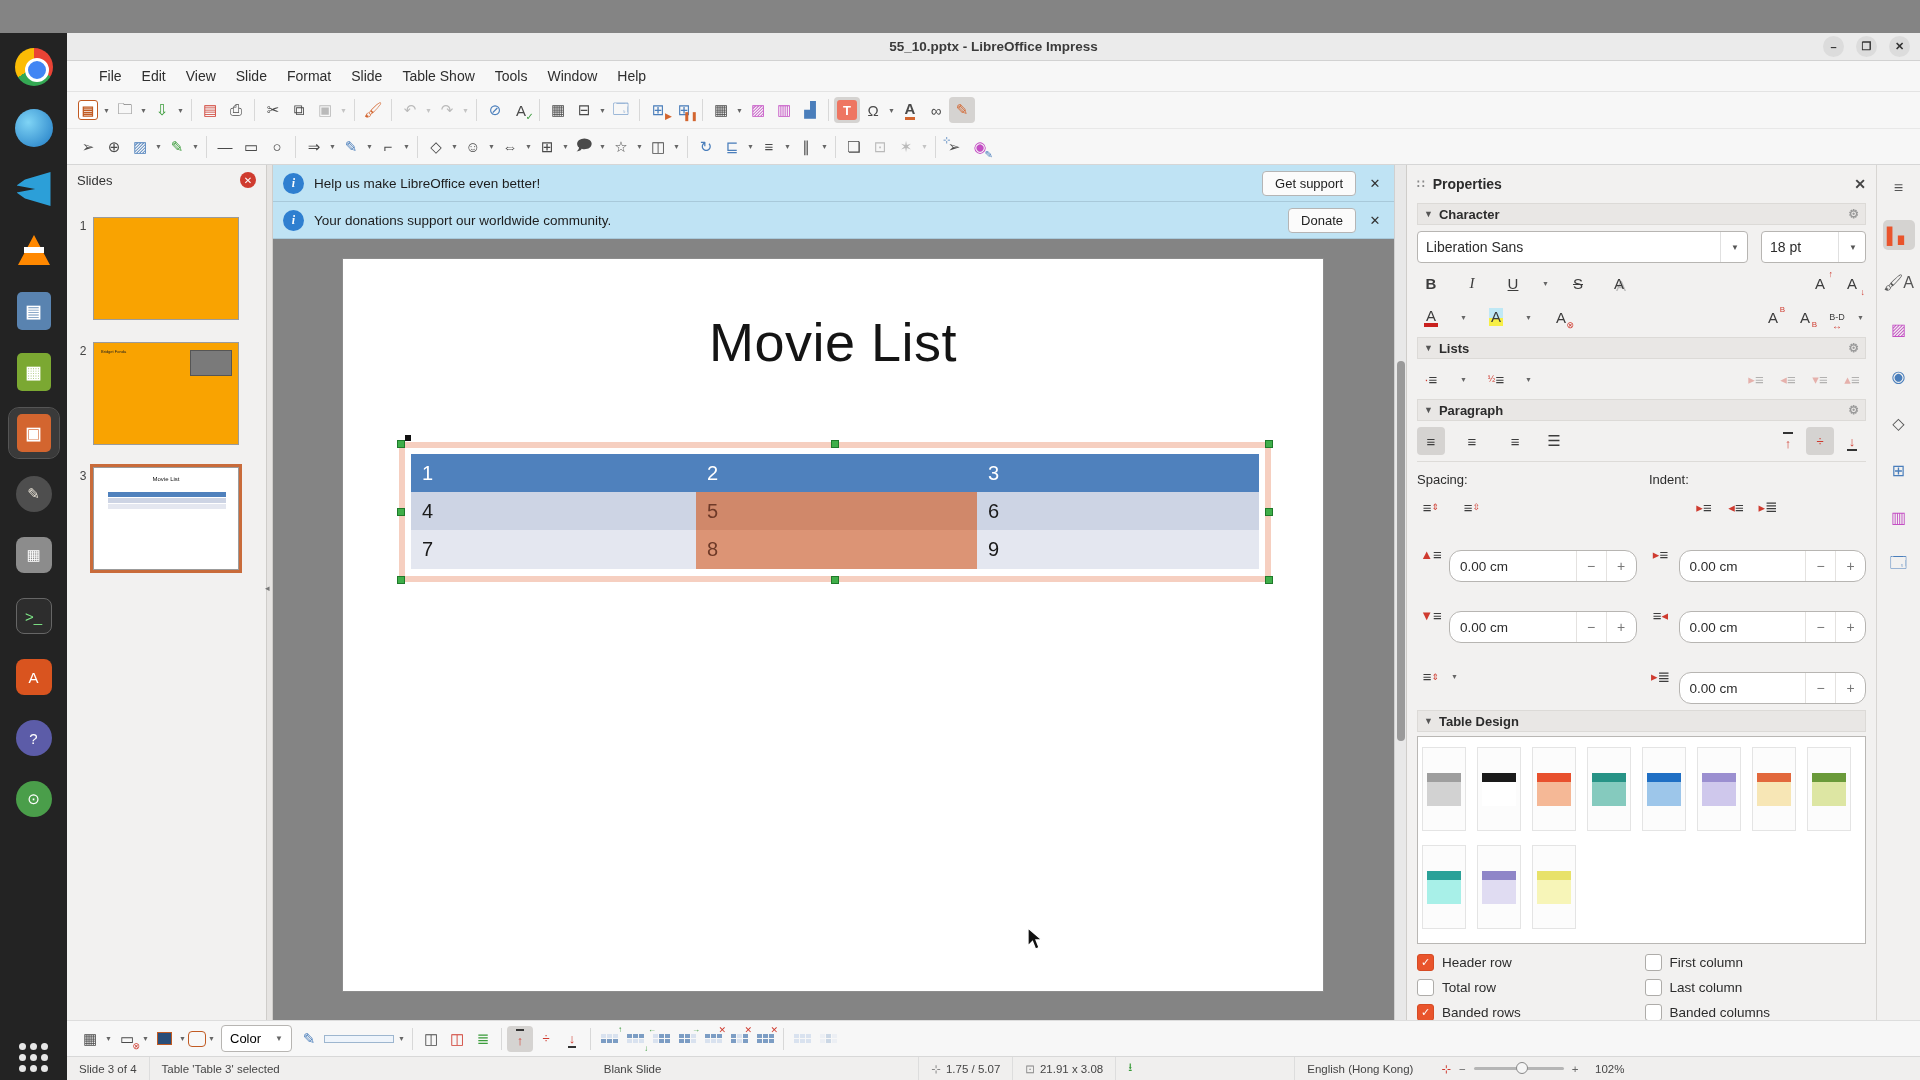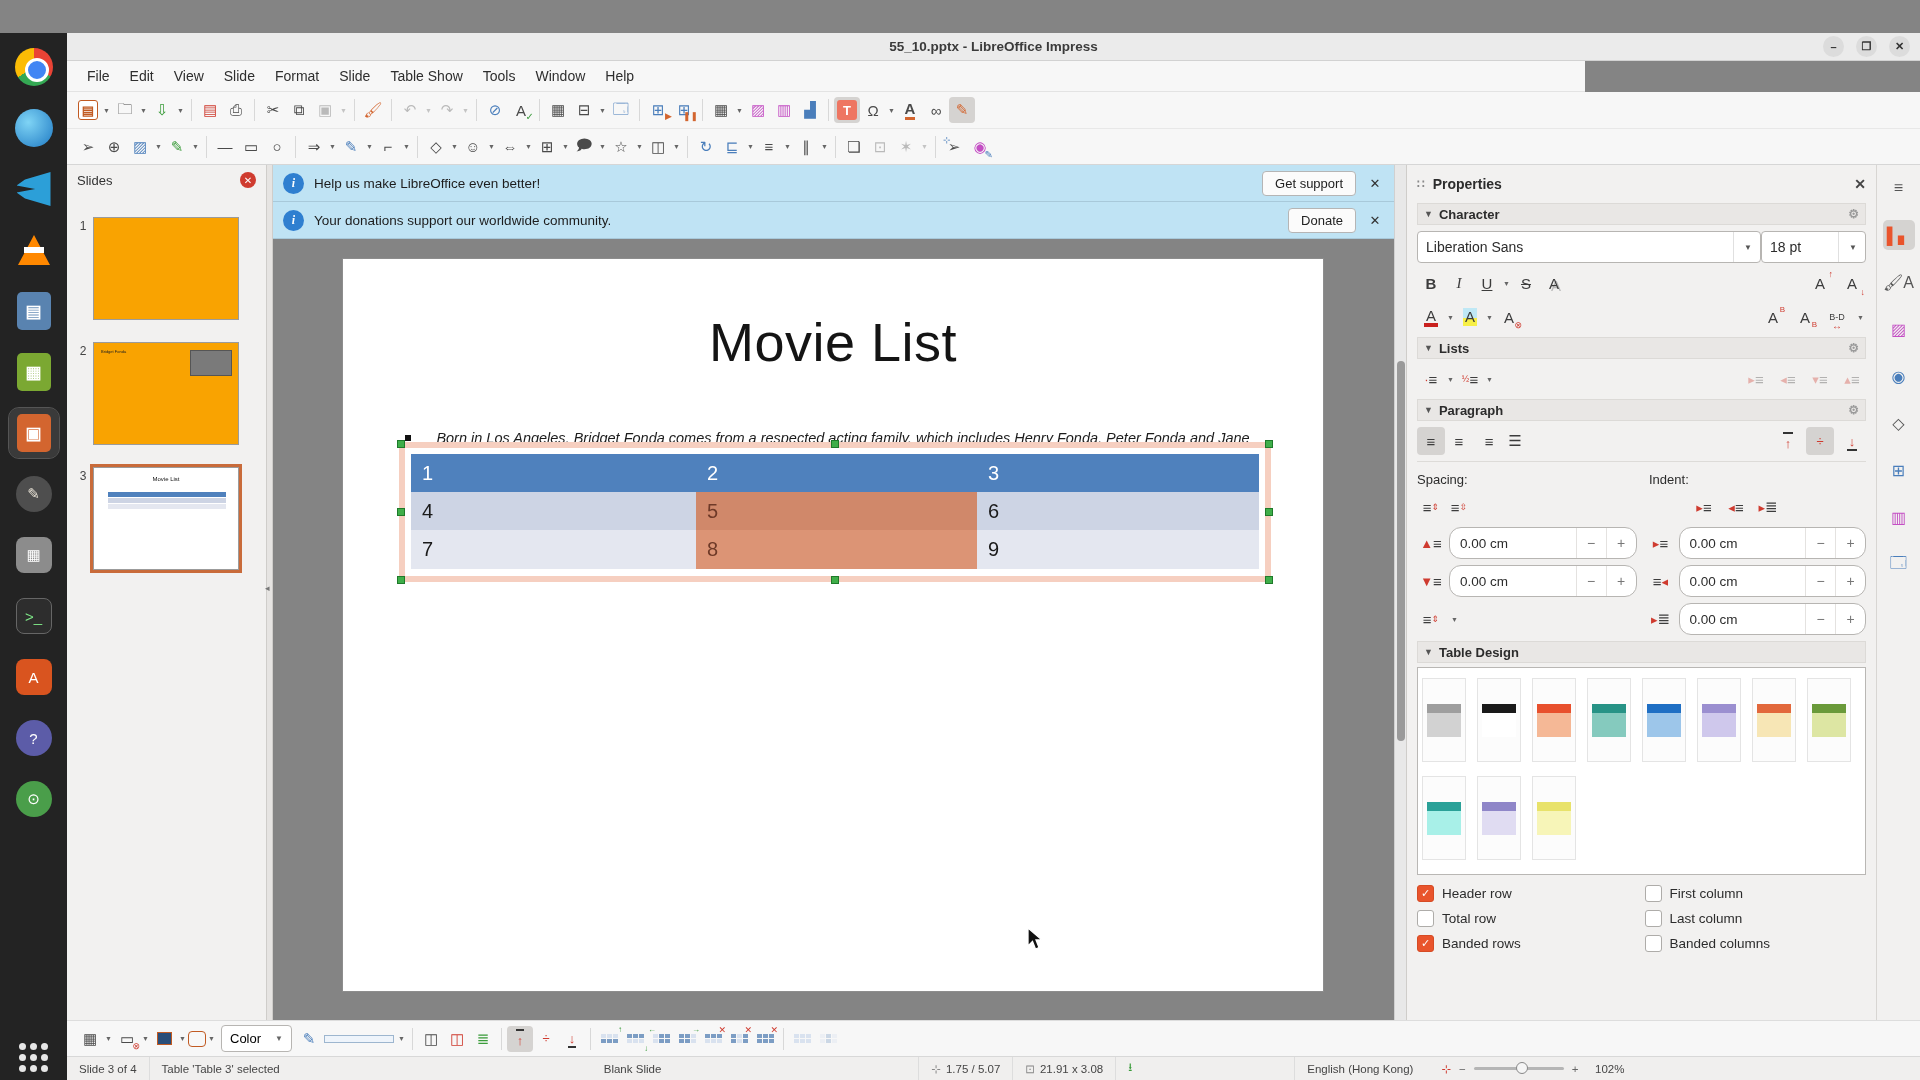--- a/index.html
+++ b/index.html
@@ -41,22 +41,22 @@
 .soft { background:#d9541f; } .help { background:#5c5ca8; border-radius:50% !important; } .gear { background:#4a9e4a; border-radius:50% !important; }
 .dk-sq { width:36px; height:36px; border-radius:8px; display:flex; align-items:center; justify-content:center; color:#fff; font-size:15px; }
 .appgrid { margin-top:auto; margin-bottom:8px; display:grid; grid-template-columns:repeat(3,7px); grid-gap:4px; }
 .appgrid i { width:7px; height:7px; background:#e6e6e6; border-radius:50%; }
 
 
 .titlebar { position:absolute; left:67px; top:33px; width:1853px; height:28px; background:#ebebeb; border-bottom:1px solid #d2d2d2;
   display:flex; align-items:center; justify-content:center; font-size:13.5px; font-weight:bold; color:#3b3b3b; }
 .winbtns { position:absolute; right:10px; top:3px; display:flex; gap:12px; }
 .wbtn { width:21px; height:21px; border-radius:50%; background:#dcdcdc; color:#333; display:flex; align-items:center; justify-content:center; font-size:11px; }
-.menubar { position:absolute; left:67px; top:61px; width:1518px; height:31px; background:#f7f7f7; border-bottom:1px solid #e3e3e3;
-  display:flex; align-items:center; padding-left:10px; font-size:14px; color:#2e2e2e; }
+.menubar { position:absolute; left:67px; top:61px; width:1853px; height:31px; background:#f7f7f7; border-bottom:1px solid #e3e3e3;
+  display:flex; align-items:center; padding-left:22px; font-size:14px; color:#2e2e2e; }
 .menu-item { padding:4px 10px; border-radius:3px; }
 
 
 .toolbar { position:absolute; left:67px; width:1853px; background:#f7f7f7; display:flex; align-items:center; padding:0 8px; }
 .tb1 { top:92px; height:37px; border-bottom:1px solid #e8e8e8; }
 .tb2 { top:129px; height:36px; border-bottom:1px solid #d6d6d6; }
 .ico { min-width:26px; height:26px; border-radius:4px; display:flex; align-items:center; justify-content:center;
   font-size:15px; color:#4a4a4a; flex:none; position:relative; }
 .ico.sm { font-size:12px; }
 .ico.act { background:#d5d3d1; }
@@ -108,37 +108,37 @@
 .vthumb { position:absolute; left:2px; top:196px; width:8px; height:380px; background:#9a9a9a; border-radius:4px; }
 
 
 .props { width:470px; background:#f2f1f0; border-left:1px solid #cfcdca; padding:6px 10px 0 10px; font-size:13px; color:#2c2c2c; overflow:hidden; }
 .pp-head { display:flex; align-items:center; height:26px; font-weight:bold; font-size:14px; gap:8px; }
 .pp-dots { color:#8a8a8a; font-size:12px; }
 .pp-close { margin-left:auto; font-size:14px; color:#444; }
 .sec-head { display:flex; align-items:center; height:22px; background:#e9e7e5; border:1px solid #dcdad7; margin:6px 0 4px 0; padding:0 6px; font-weight:bold; gap:6px; }
 .chev { font-size:9px; color:#555; }
 .gearico { margin-left:auto; color:#9a9a9a; font-size:12px; }
-.prow { display:flex; align-items:center; gap:0; margin:6px 0; }
+.prow { display:flex; align-items:center; gap:13px; margin:6px 0; }
 .combo { height:32px; background:#fff; border:1px solid #b7b5b2; border-radius:4px; display:flex; align-items:center; padding:0 8px; font-size:14px; }
 .combo .carr { margin-left:auto; font-size:8px; color:#555; padding-left:10px; border-left:1px solid #e0e0e0; height:100%; display:flex; align-items:center; }
 .fico { min-width:28px; height:28px; border-radius:4px; display:flex; align-items:center; justify-content:center; font-size:15px; color:#3c3c3c; position:relative; flex:none; }
 .fico.act { background:#d5d3d1; }
 .fB { font-weight:bold; } .fI { font-style:italic; font-family:"Liberation Serif",serif; } .fU { text-decoration:underline; } .fS { text-decoration:line-through; }
 .clrA { border-bottom:4px solid #c9211e; line-height:1; padding:0 2px; }
 .hlA { background:linear-gradient(#bfe8f5 55%, #f7ef46 55%); padding:0 2px; line-height:1.2; }
 .supA::after { content:"B"; font-size:8px; color:#cf3b2f; position:absolute; top:2px; right:2px; }
 .subA::after { content:"B"; font-size:8px; color:#cf3b2f; position:absolute; bottom:2px; right:2px; }
 .rgt { margin-left:auto; display:flex; align-items:center; gap:4px; }
 .aup::after { content:"↑"; position:absolute; top:0; right:1px; font-size:9px; color:#cf3b2f; }
 .adn::after { content:"↓"; position:absolute; bottom:0; right:1px; font-size:9px; color:#cf3b2f; }
 .lin { color:#cf3b2f; font-size:13px; }
 .plabels { display:flex; margin-top:10px; }
 .plabels span:first-child { width:232px; }
-.spin { display:flex; align-items:center; height:32px; background:#fff; border:1px solid #b7b5b2; border-radius:12px; flex:1; overflow:hidden; }
+.spin { display:flex; align-items:center; height:32px; background:#fff; border:1px solid #b7b5b2; border-radius:12px; flex:1; overflow:hidden;margin-top:23px; }
 .spin .val { flex:1; padding-left:10px; font-size:13.5px; }
 .spin .pm { width:30px; height:100%; display:flex; align-items:center; justify-content:center; color:#777; border-left:1px solid #e4e2e0; font-size:14px; }
 .spingrp { display:flex; align-items:center; gap:4px; flex:1; }
 .tdwrap { background:#fff; border:1px solid #b9b7b4; margin-top:2px; padding:10px 4px; display:flex; flex-wrap:wrap; gap:10px 11px; height:208px; }
 .tds { width:44px; height:84px; background:#fcfcfc; border:1px solid #e4e4e4; display:flex; flex-direction:column; justify-content:center; padding:0 4px; gap:0; }
 .tds-h { height:9px; }
 .tds-b { height:24px; background-image:repeating-linear-gradient(to bottom, rgba(255,255,255,0) 0 4px, #fff 4px 6px), repeating-linear-gradient(to right, rgba(255,255,255,0) 0 7px, #fff 7px 9px); }
 .cbgrid { display:grid; grid-template-columns:1fr 1fr; gap:8px 6px; margin-top:10px; }
 .cbrow { display:flex; align-items:center; gap:8px; font-size:13.5px; }
 .cb { width:17px; height:17px; border:1px solid #aeaca9; border-radius:3px; background:#fff; display:flex; align-items:center; justify-content:center; color:#fff; font-size:11px; }
@@ -400,21 +400,20 @@
         <span class="ninfo">i</span>
         <span class="ntext">Your donations support our worldwide community.</span>
         <span class="nbtn">Donate</span>
         <span class="nclose">✕</span>
       </div>
 
       <div class="canvas">
         <div class="slide">
           <div class="sl-title">Movie List</div>
           <span class="sl-bullet"></span>
-          <div class="sl-body">Born in Los Angeles, Bridget Fonda comes from a respected acting family, which includes Henry Fonda, Peter Fonda and Jane</div>
 
           <div class="sel-frame" style="border-color: rgb(246, 207, 192);">
             <span class="handle" style="left:-8px;top:-8px;"></span>
             <span class="handle" style="left:50%;top:-8px;margin-left:-4px;"></span>
             <span class="handle" style="right:-8px;top:-8px;"></span>
             <span class="handle" style="left:-8px;top:50%;margin-top:-4px;"></span>
             <span class="handle" style="right:-8px;top:50%;margin-top:-4px;"></span>
             <span class="handle" style="left:-8px;bottom:-8px;"></span>
             <span class="handle" style="left:50%;bottom:-8px;margin-left:-4px;"></span>
             <span class="handle" style="right:-8px;bottom:-8px;"></span>

